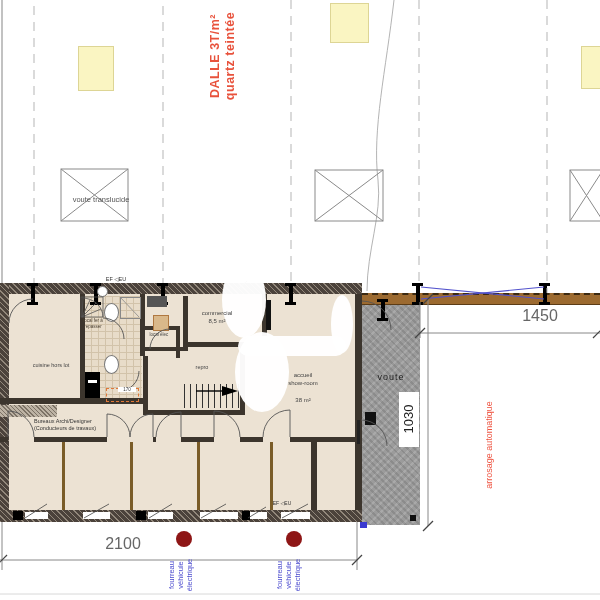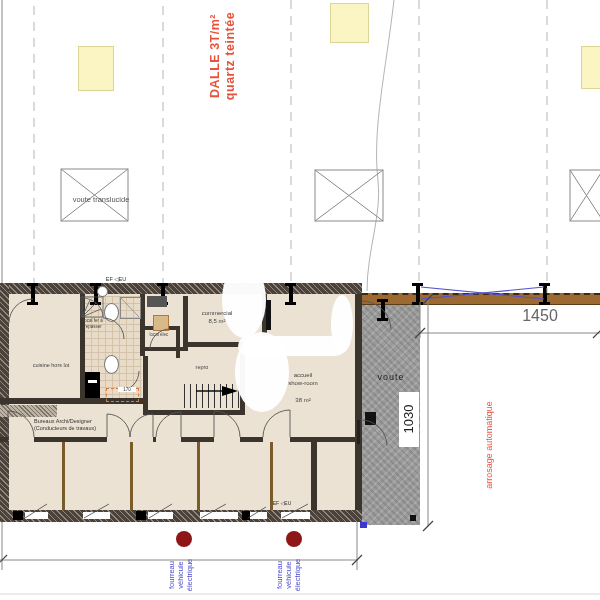--- a/index.html
+++ b/index.html
@@ -244,18 +244,19 @@
     <span>fourreau</span>
     <span>véhicule</span>
     <span>électrique</span>
   </div>
   <div class="lbl rot z5" style="left:260px;top:560px;width:56px;height:30px;color:#4a4ace;font-size:7.5px;line-height:1.2">
     <span>fourreau</span>
     <span>véhicule</span>
     <span>électrique</span>
   </div>
 
+  <div class="dimtxt z5" style="left:60px;top:535px;width:126px">2100</div>
   <div class="dimtxt z5" style="left:478px;top:307px;width:124px">1450</div>
   <div class="abs z5" style="left:399px;top:392px;width:20px;height:55px;background:#fff">
     <div class="lbl rot" style="left:-17px;top:17px;width:54px;height:20px;color:#222;font-size:13px">1030</div>
   </div>
 
 </div>
 
 </body></html>

